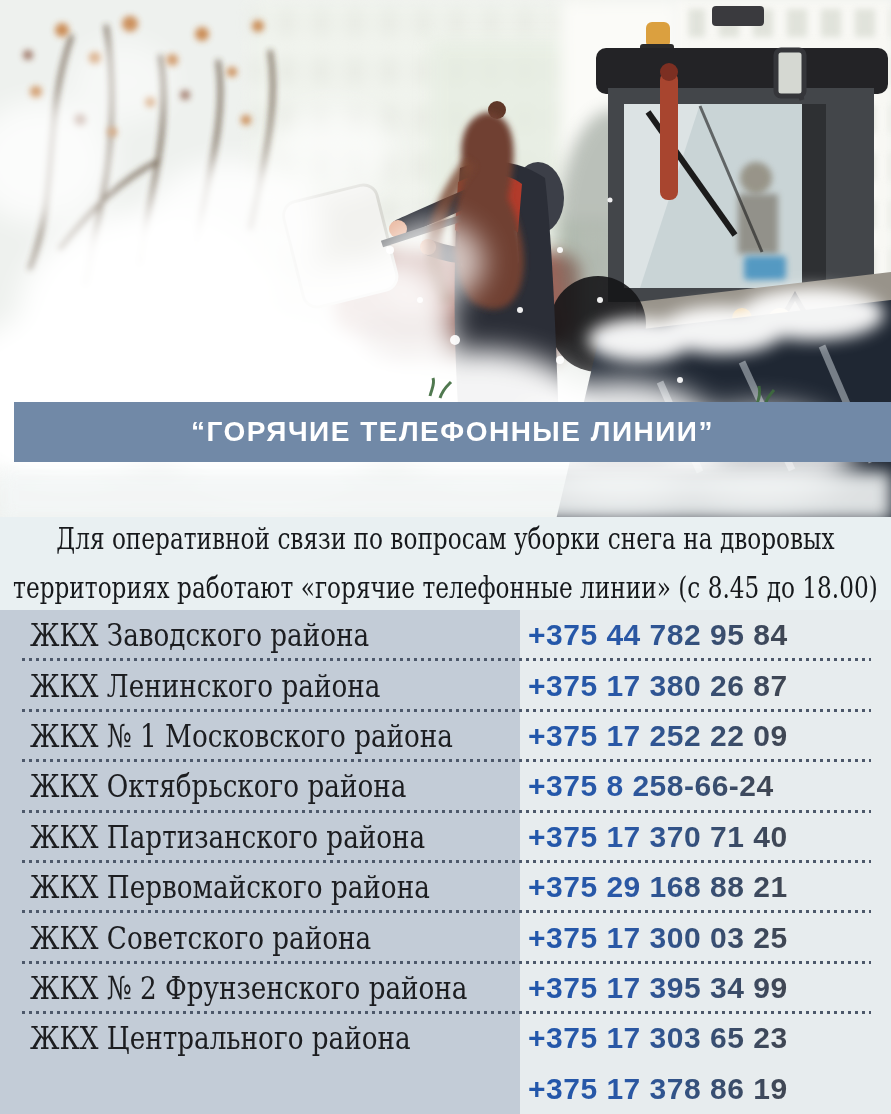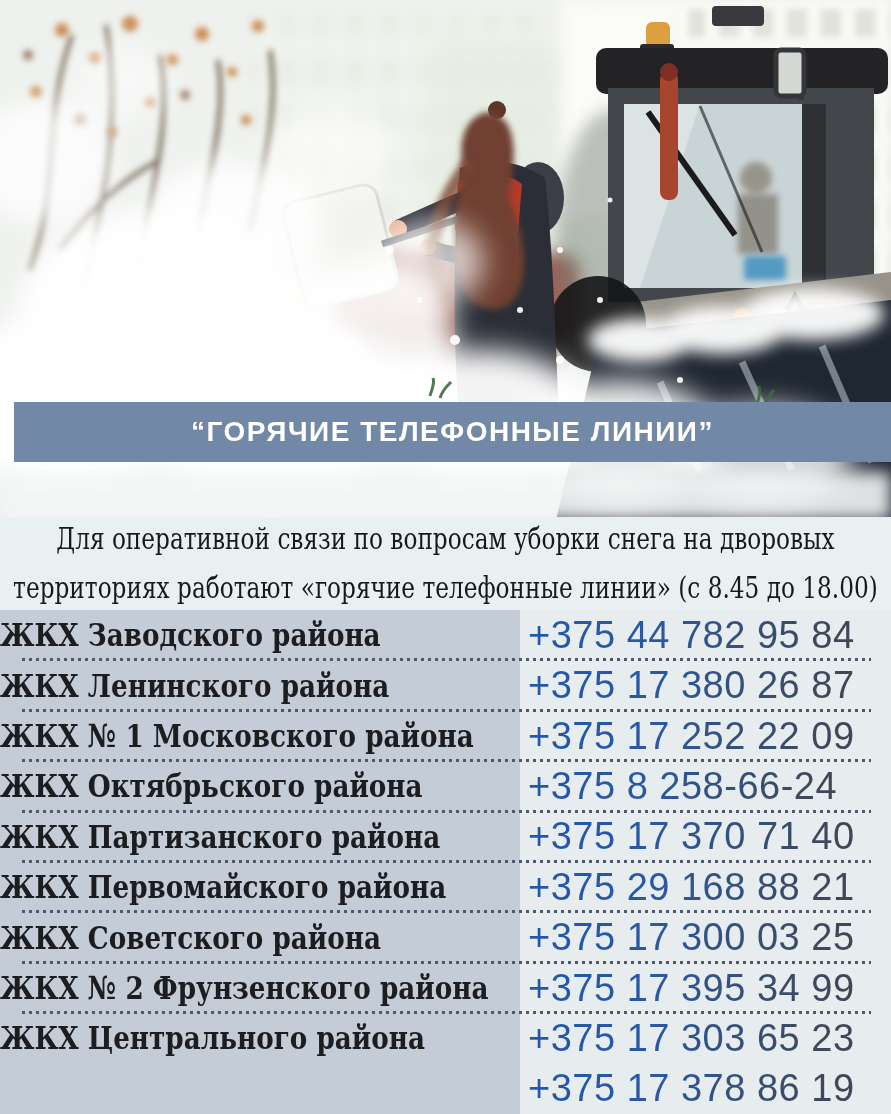--- a/index.html
+++ b/index.html
@@ -34,30 +34,30 @@
   .table{
     position:absolute;top:610px;left:0;width:891px;height:504px;
     background:linear-gradient(90deg,#c3ccd7 0,#c3ccd7 520px,#e7ecee 520px,#e7ecee 100%);
     display:flex;flex-direction:column;
   }
   .row{flex:1;display:flex;align-items:center;position:relative;}
   .row--div::after{
     content:"";position:absolute;bottom:-1px;left:22px;right:20px;height:3px;
     background:repeating-linear-gradient(90deg,#4d586a 0 3px,transparent 3px 7px);
   }
-  .cell-label{width:512px;box-sizing:border-box;overflow:visible;font-weight:bold;}
+  .cell-label{width:512px;box-sizing:border-box;padding-left:30px;overflow:visible;}
   .cell-phone{flex:1;box-sizing:border-box;padding-left:16px;}
   .label{
     display:inline-block;font-family:"DejaVu Serif","Liberation Serif",serif;
     font-size:32px;color:#1c1d20;white-space:nowrap;
     transform:scaleX(.82);transform-origin:left center;
   }
   .phone{
     display:inline-block;font-family:"Liberation Sans",sans-serif;
-    font-weight:400;font-size:38px;letter-spacing:.5px;white-space:nowrap;
+    font-weight:700;font-size:30px;letter-spacing:.5px;white-space:nowrap;
     background:linear-gradient(90deg,#2257ab 0%,#2a58a6 38%,#34517e 62%,#3c4a61 85%,#404652 100%);
     -webkit-background-clip:text;background-clip:text;color:transparent;
   }
 </style>
 </head>
 <body>
 
 <div class="poster">
 
   <svg class="photo" viewBox="0 0 891 520" aria-hidden="true">

